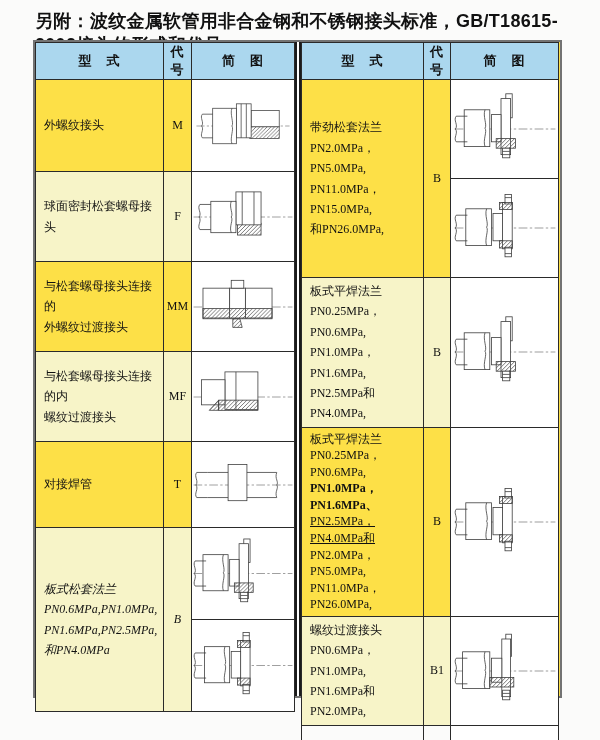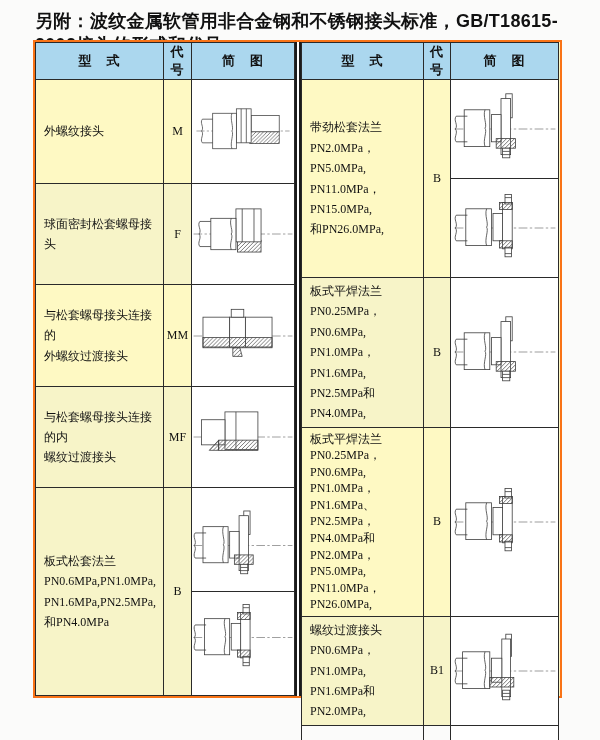--- a/index.html
+++ b/index.html
@@ -9,21 +9,21 @@
     font-family:"Liberation Serif","DejaVu Serif",serif;
     overflow:hidden;
   }
   .title{
     position:absolute;left:35px;top:9px;width:540px;
     font-family:"Liberation Sans","DejaVu Sans",sans-serif;
     font-weight:bold;font-size:18px;letter-spacing:.3px;
   }
   .tables{
     position:absolute;left:33px;top:40px;width:529px;height:658px;
-    box-sizing:border-box;border:2px solid #f97316;background:#fef9c3;
+    box-sizing:border-box;border:2px solid #737373;background:#fde047;
     display:flex;
   }
   .divider{
     box-sizing:border-box;width:6px;flex:0 0 6px;background:#fff;
     border-left:2px solid #1b1b1b;border-right:2px solid #1b1b1b;
   }
   table.half{
     border-collapse:collapse;table-layout:fixed;flex:0 0 auto;
     height:654px;
   }
@@ -176,21 +176,47 @@
                     <line x1="56" y1="14" x2="56" y2="62"></line>
                     <rect x="12" y="24" width="30" height="32" fill="#fff"></rect>
                     <rect x="34" y="50" width="50" height="13" fill="url(#h3)"></rect>
                     <path d="M34 50 L22 63 H34 Z" fill="url(#h3)"></path>
                   </g>
                 </svg>
               </div>
             </div>
           </td>
         </tr>
-        <tr style="height: 184px;">
+        <tr style="height: 86px;">
+          <td class="type-cell">
+            <div class="tline">对接焊管</div>
+          </td>
+          <td class="code-cell">T</td>
+          <td class="diagram-cell">
+            <div class="diag-wrap" style="height: 84px;">
+              <div class="diag-half">
+                <svg viewBox="0 0 130 92" width="104" height="76" preserveAspectRatio="xMidYMid meet">
+                  <defs>
+                    <pattern id="h4" width="5" height="5" patternUnits="userSpaceOnUse">
+                      <path d="M0 5 L5 0" stroke="#555" stroke-width="1"></path>
+                    </pattern>
+                  </defs>
+                  <g fill="none" stroke="#3c3c3c" stroke-width="1">
+                    <line x1="2" y1="46" x2="128" y2="46" stroke="#666" stroke-width="0.8" stroke-dasharray="11 3 3 3"></line>
+                    <rect x="46" y="20" width="24" height="46" fill="#fff"></rect>
+                    <path d="M20 30 H46 M20 62 H46 M70 30 H108 M70 62 H108"></path>
+                    <path d="M20 30 H6 C2 35 9 41 5 46 C9 51 2 57 6 62 H20"></path>
+                    <path d="M108 30 C105 38 111 42 108 46 C111 50 105 54 108 62"></path>
+                  </g>
+                </svg>
+              </div>
+            </div>
+          </td>
+        </tr>
+        <tr style="height: 184px; font-style: italic;">
           <td class="type-cell hl">
             <div class="tline">板式松套法兰</div>
             <div class="tline">PN0.6MPa,PN1.0MPa,</div>
             <div class="tline">PN1.6MPa,PN2.5MPa,</div>
             <div class="tline">和PN4.0MPa</div>
           </td>
           <td class="code-cell hl">B</td>
           <td class="diagram-cell">
             <div class="diag-wrap" style="height: 182px;">
               <div class="diag-half">
@@ -350,22 +376,22 @@
                   </g>
                 </svg>
               </div>
             </div>
           </td>
         </tr>
         <tr style="height: 107px;">
           <td class="type-cell" style="line-height: 1.35;">
             <div class="tline" style="line-height: 1.38;">板式平焊法兰</div>
             <div class="tline" style="line-height: 1.38;">PN0.25MPa，PN0.6MPa,</div>
-            <div class="tline" style="line-height: 1.38;">PN1.0MPa，PN1.6MPa、</div>
-            <div class="tline" style="line-height: 1.38;">PN2.5MPa，PN4.0MPa和</div>
+            <div class="tline" style="line-height: 1.38; font-weight: bold;">PN1.0MPa，PN1.6MPa、</div>
+            <div class="tline" style="line-height: 1.38; text-decoration: underline;">PN2.5MPa，PN4.0MPa和</div>
             <div class="tline" style="line-height: 1.38;">PN2.0MPa，PN5.0MPa,</div>
             <div class="tline" style="line-height: 1.38;">PN11.0MPa，PN26.0MPa,</div>
           </td>
           <td class="code-cell">B</td>
           <td class="diagram-cell">
             <div class="diag-wrap" style="height: 105px;">
               <div class="diag-half">
                 <svg viewBox="0 0 130 92" width="104" height="84" preserveAspectRatio="xMidYMid meet">
                   <defs>
                     <pattern id="h10" width="5" height="5" patternUnits="userSpaceOnUse">

